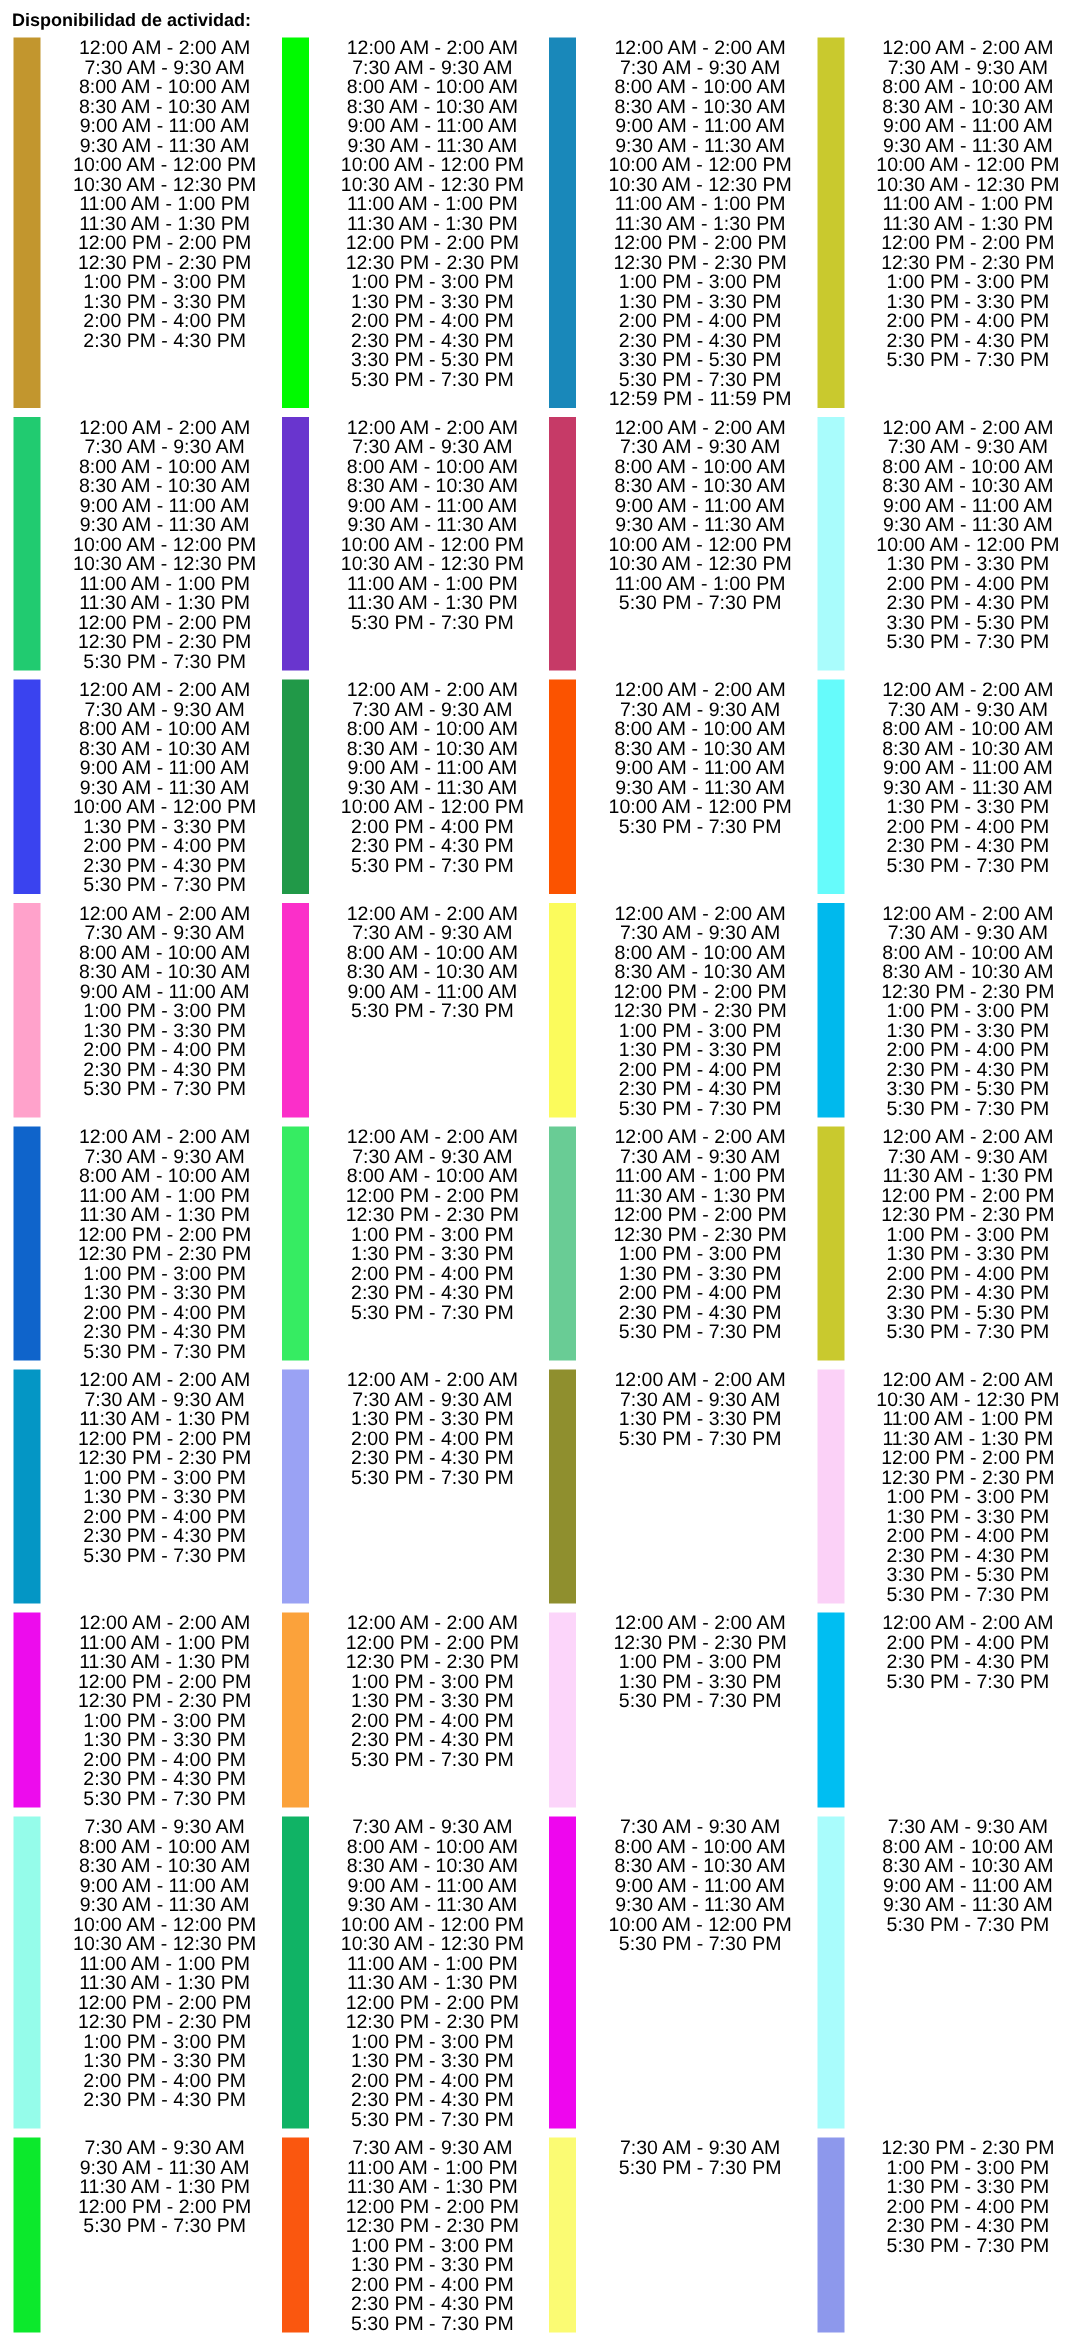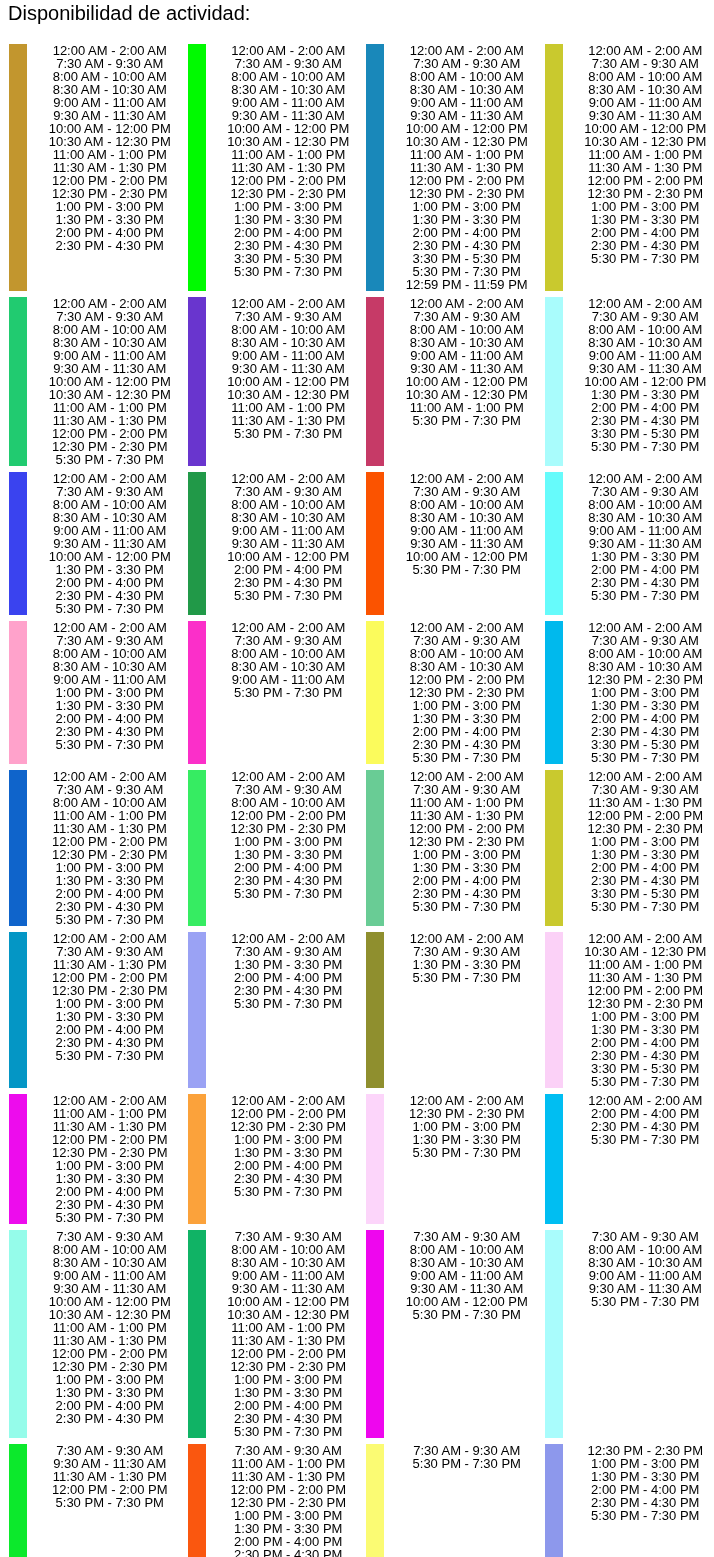--- a/index.html
+++ b/index.html
@@ -4,23 +4,23 @@
 <style>
   html, body {
     margin: 0;
     padding: 0;
     background: #ffffff;
     width: 714px;
     font-family: "Liberation Sans", sans-serif;
     color: #000000;
   }
   .page-title {
-    font-size: 20px;
-    font-weight: normal;
-    margin: 5px 0 22px 8px;
+    font-size: 12px;
+    font-weight: bold;
+    margin: 5px 0 3px 8px;
     line-height: 17px;
   }
   .grid {
     width: 714px;
   }
   .row {
     display: flex;
     margin-bottom: 6px;
   }
   .cell {

